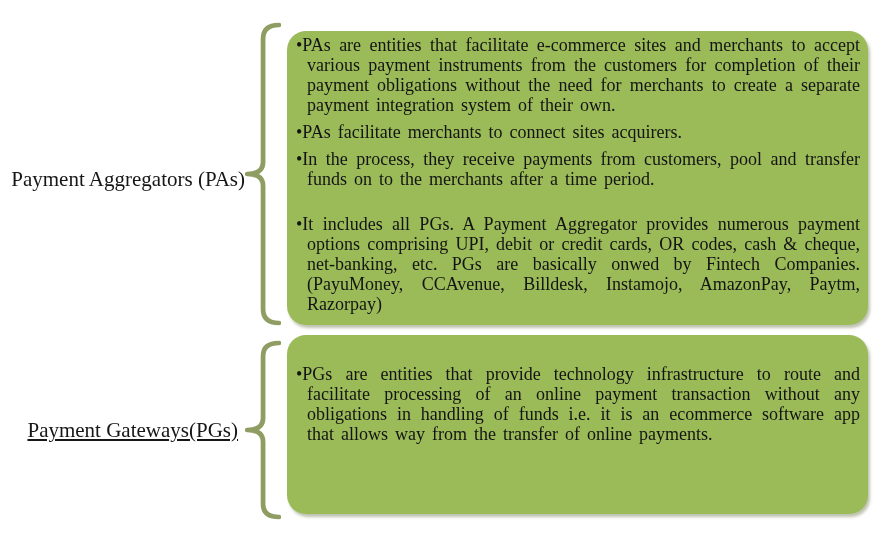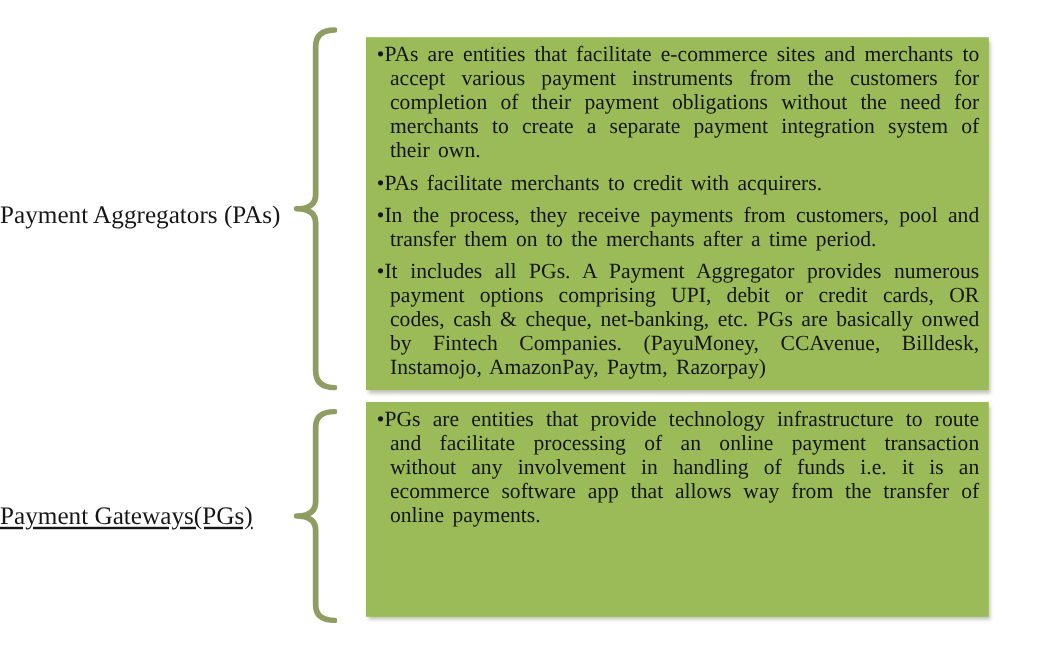--- a/index.html
+++ b/index.html
@@ -14,85 +14,86 @@
     position: relative;
     width: 885px;
     height: 548px;
     overflow: hidden;
     color: #1b1b1b;
   }
   .side-label {
     position: absolute;
     left: 0;
     width: 245px;
-    text-align: left;
+    text-align: right;
     font-size: 21px;
     line-height: 26px;
     color: #161616;
     white-space: nowrap;
   }
   #label-pas { top: 166px; }
   #label-pgs { top: 417px; width: 238px; text-decoration: underline; }
   .brace {
     position: absolute;
     color: var(--brace, #8F9D62);
   }
   #brace-pas { left: 243px; top: 22px;  width: 38px; height: 304px; }
   #brace-pgs { left: 243px; top: 340px; width: 38px; height: 180px; }
   .brace svg { display: block; width: 100%; height: 100%; }
   .green-box {
     position: absolute;
-    left: 305px;
-    width: 519px;
+    left: 287px;
+    width: 581px;
     background: var(--box-fill, #9BBB59);
     box-sizing: border-box;
     padding: 4px 8px 4px 9px;
     overflow: hidden;
     box-shadow: 2px 3px 3px rgba(110, 120, 80, 0.45);
+    border-radius: 19px;
   }
   #box-pas { top: 31px;  height: 294px; }
   #box-pgs { top: 335px; height: 179px; }
   .green-box p {
     margin: 0 0 7px 0;
     font-size: 18px;
     line-height: 20px;
     text-align: justify;
     word-spacing: 2.5px;
     padding-left: 11px;
     text-indent: -11px;
     color: #141414;
   }
-  .green-box p:last-child { margin-bottom: 0; }
+  .green-box p:last-child { margin-bottom: 0; margin-top: 25px; }
   .bm { display: inline; }
 </style>
 </head>
 <body>
 
 <div id="stage">
 
   <div id="label-pas" class="side-label">Payment Aggregators (PAs)</div>
 
   <div id="brace-pas" class="brace">
     <svg viewBox="0 0 36 304" preserveAspectRatio="none" aria-hidden="true">
       <path d="M34,3 Q19,3 19,17 L19,140 Q19,152 4,152 Q19,152 19,164 L19,287 Q19,301 34,301" fill="none" stroke="currentColor" stroke-width="4.5" stroke-linecap="round" stroke-linejoin="round"></path>
     </svg>
   </div>
 
   <div id="box-pas" class="green-box">
     <p><span class="bm">•</span><span>PAs are entities that facilitate e-commerce sites and merchants to accept various payment instruments from the customers for completion of their payment obligations without the need for merchants to create a separate payment integration system of their own.</span></p>
-    <p><span class="bm">•</span><span>PAs facilitate merchants to credit with acquirers.</span></p>
-    <p><span class="bm">•</span><span>In the process, they receive payments from customers, pool and transfer them on to the merchants after a time period.</span></p>
+    <p><span class="bm">•</span><span>PAs facilitate merchants to connect sites acquirers.</span></p>
+    <p><span class="bm">•</span><span>In the process, they receive payments from customers, pool and transfer funds on to the merchants after a time period.</span></p>
     <p><span class="bm">•</span><span>It includes all PGs. A Payment Aggregator provides numerous payment options comprising UPI, debit or credit cards, OR codes, cash &amp; cheque, net-banking, etc. PGs are basically onwed by Fintech Companies. (PayuMoney, CCAvenue, Billdesk, Instamojo, AmazonPay, Paytm, Razorpay)</span></p>
   </div>
 
   <div id="label-pgs" class="side-label">Payment Gateways(PGs)</div>
 
   <div id="brace-pgs" class="brace">
     <svg viewBox="0 0 36 180" preserveAspectRatio="none" aria-hidden="true">
       <path d="M34,3 Q19,3 19,16 L19,78 Q19,90 4,90 Q19,90 19,102 L19,164 Q19,177 34,177" fill="none" stroke="currentColor" stroke-width="4.5" stroke-linecap="round" stroke-linejoin="round"></path>
     </svg>
   </div>
 
   <div id="box-pgs" class="green-box">
-    <p><span class="bm">•</span><span>PGs are entities that provide technology infrastructure to route and facilitate processing of an online payment transaction without any involvement in handling of funds i.e. it is an ecommerce software app that allows way from the transfer of online payments.</span></p>
+    <p><span class="bm">•</span><span>PGs are entities that provide technology infrastructure to route and facilitate processing of an online payment transaction without any obligations in handling of funds i.e. it is an ecommerce software app that allows way from the transfer of online payments.</span></p>
   </div>
 
 </div>
 
 </body></html>

